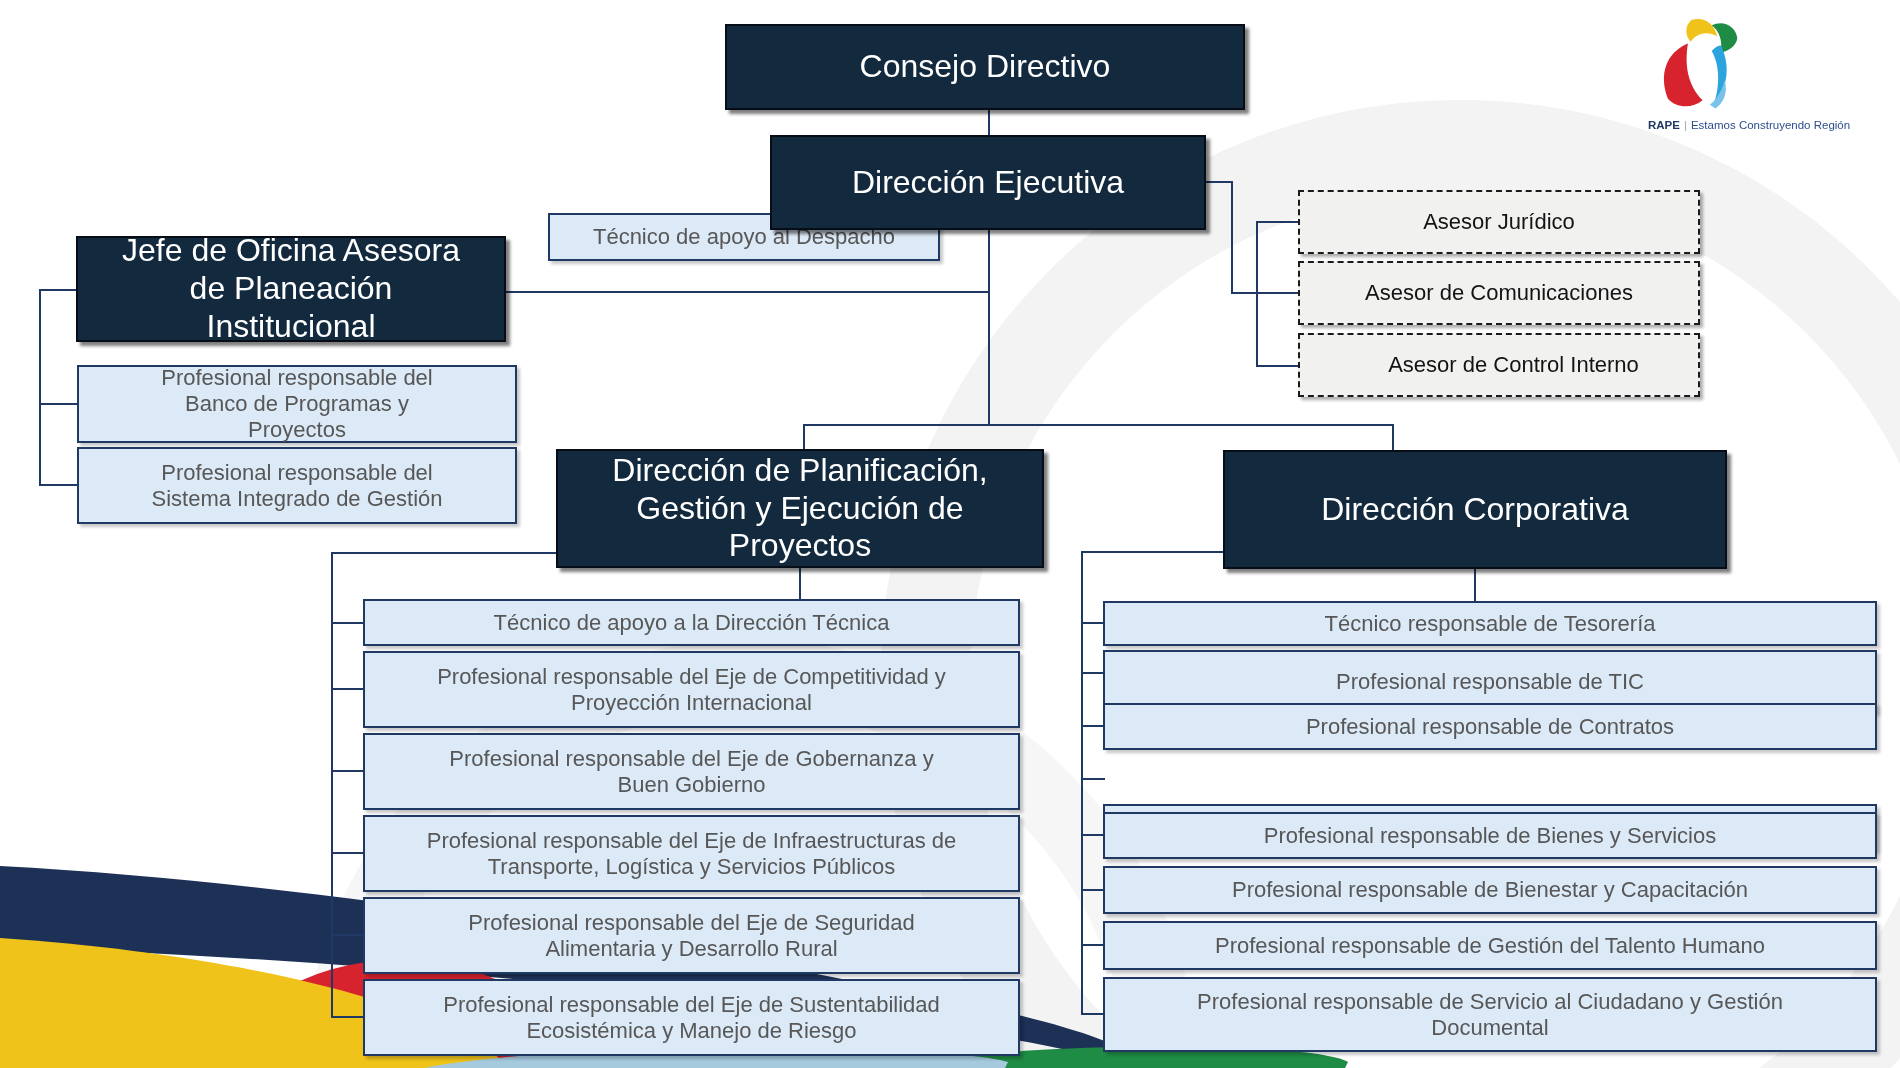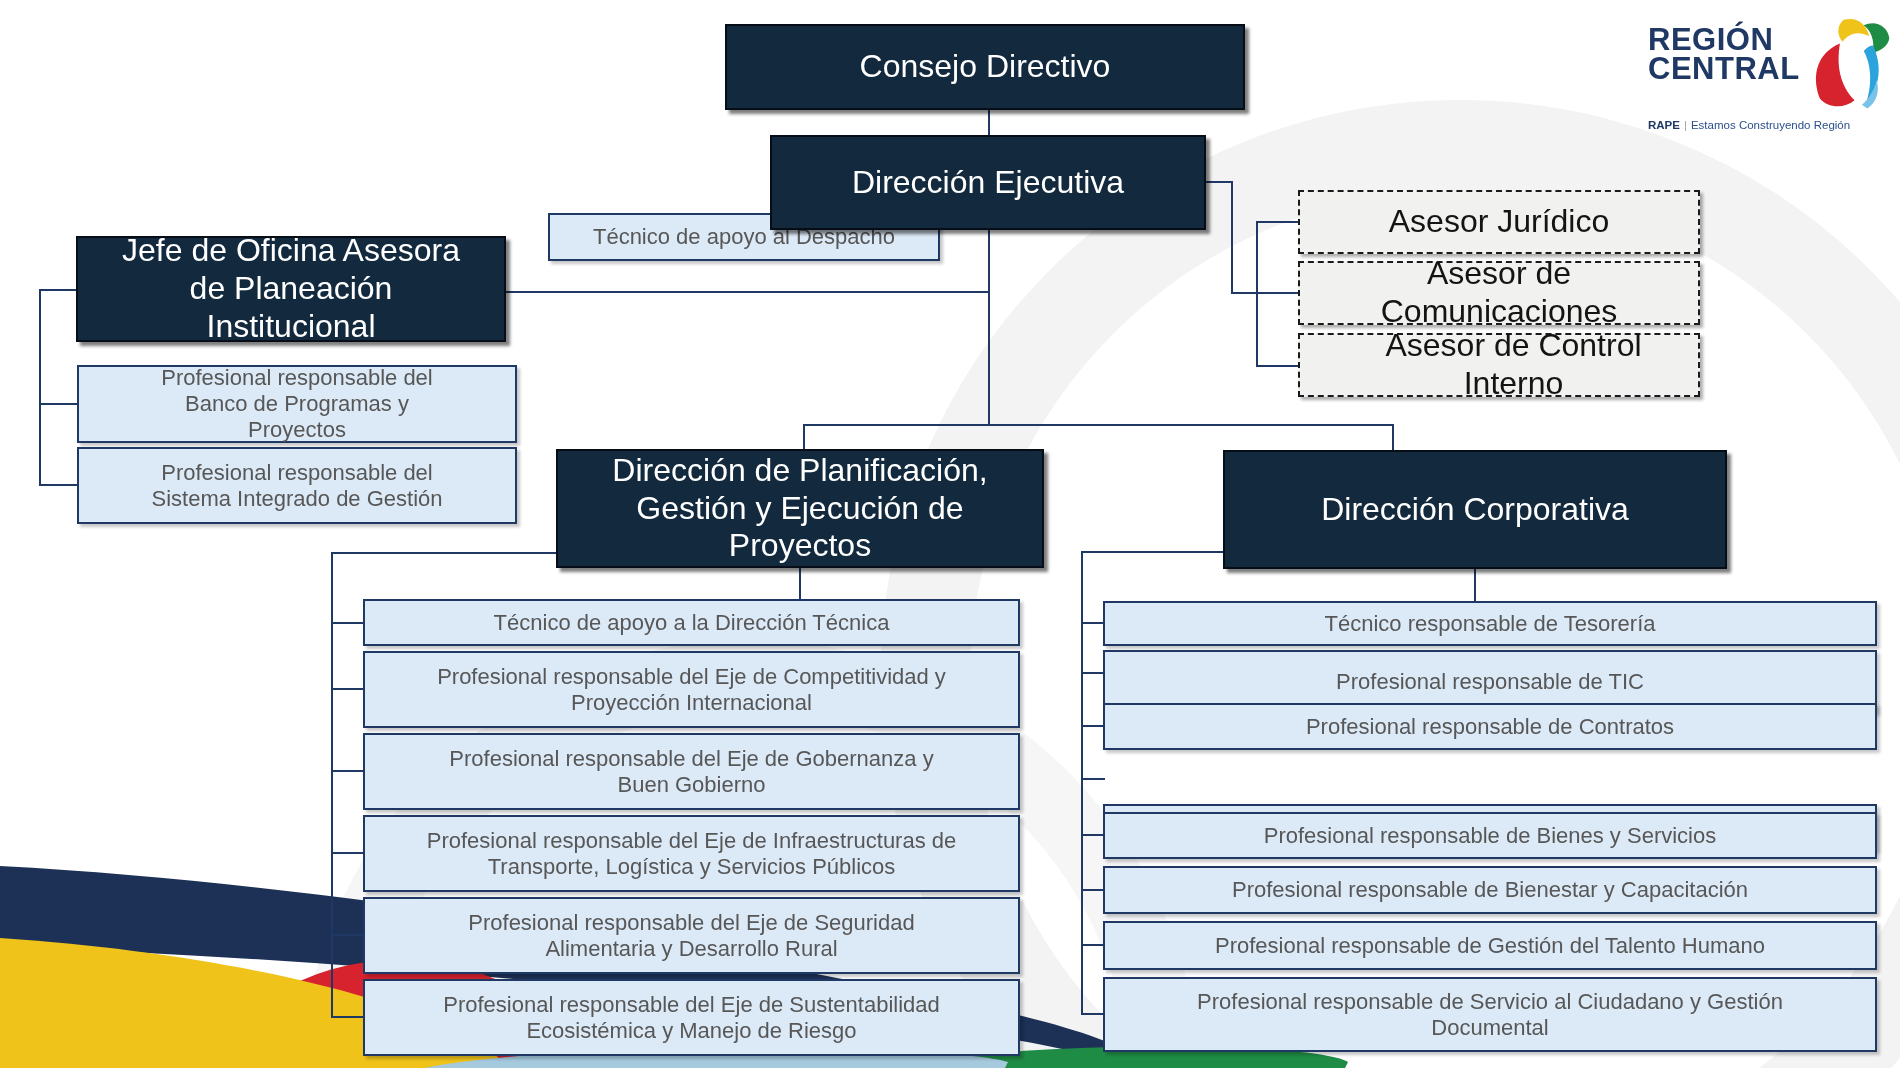--- a/index.html
+++ b/index.html
@@ -20,21 +20,21 @@
   .box-dark{
     background:var(--dark-box);color:var(--text-light);border:2px solid #060d16;
     box-shadow:4px 4px 3px rgba(0,0,0,.5);z-index:4;font-size:32px;padding:2px 18px;
   }
   .box-light{
     background:var(--light-box-bg);color:var(--text-gray);border:2.5px solid var(--light-box-border);
     box-shadow:3px 3px 3px rgba(0,0,0,.22);z-index:3;font-size:22px;padding:2px 14px;
   }
   .box-dashed{
     background:var(--advisor-bg);color:#141414;border:2.5px dashed #1a1a1a;
-    box-shadow:3px 3px 3px rgba(0,0,0,.32);z-index:3;font-size:32px;padding:2px 12px;
+    box-shadow:3px 3px 3px rgba(0,0,0,.32);z-index:3;font-size:22px;padding:2px 12px;
   }
   .hline,.vline{position:absolute;background:var(--connector);z-index:2;}
   .hline{height:2px}
   .vline{width:2px}
   .ring{position:absolute;border-radius:50%;z-index:0;}
   .paint{position:absolute;left:0;top:0;z-index:1;}
   .logo{position:absolute;left:1648px;top:26px;width:260px;z-index:5;}
   .logo-row{display:flex;align-items:flex-start;}
   .logo-text{font-weight:800;font-size:31px;line-height:.93;letter-spacing:.5px;color:var(--logo-navy);}
   .logo-tag{margin-top:5px;font-size:11.5px;color:#2b4e8c;white-space:nowrap;}
@@ -125,24 +125,20 @@
 <div class="box box-light" style="left:1103px;top:650px;width:774px;height:63px;">Profesional responsable de TIC</div>
 <div class="box box-light" style="left:1103px;top:703px;width:774px;height:47px;">Profesional responsable de Contratos</div>
 <div class="box box-light" style="left:1103px;top:756px;width:774px;height:47px;margin-top:48px;">Profesional responsable de Presupuesto</div>
 <div class="box box-light" style="left:1103px;top:812px;width:774px;height:47px;">Profesional responsable de Bienes y Servicios</div>
 <div class="box box-light" style="left:1103px;top:866px;width:774px;height:48px;">Profesional responsable de Bienestar y Capacitación</div>
 <div class="box box-light" style="left:1103px;top:921px;width:774px;height:49px;">Profesional responsable de Gestión del Talento Humano</div>
 <div class="box box-light" style="left:1103px;top:977px;width:774px;height:75px;padding:2px 90px;">Profesional responsable de Servicio al Ciudadano y Gestión Documental</div>
 
 <div class="logo">
   <div class="logo-row">
-    <div class="logo-text">
-      <div>REGIÓN</div>
-      <div>CENTRAL</div>
-    </div>
     <svg width="88" height="96" viewBox="0 0 90 105" style="margin:-8px 0 0 6px;" aria-hidden="true">
       <path fill="var(--paint-yellow)" d="M38,2 C52,-2 63,6 66,20 C55,14 44,16 37,26 C30,18 31,8 38,2 Z"></path>
       <path fill="var(--paint-green)" d="M88,22 C86,8 72,2 60,8 C68,14 72,24 70,38 C80,36 87,30 88,22 Z"></path>
       <path fill="var(--paint-red)" d="M12,88 C2,62 10,38 34,28 C30,52 34,74 50,90 C38,100 20,98 12,88 Z"></path>
       <path fill="#2BA3DC" d="M70,30 C80,50 79,75 62,95 C70,72 68,50 60,36 C64,32 67,30 70,30 Z"></path>
       <path fill="#7AC3E8" d="M58,95 C66,88 72,78 74,68 C78,80 74,92 64,99 Z"></path>
     </svg>
   </div>
   <div class="logo-tag">
     <b>RAPE</b><span class="sep">|</span><span>Estamos Construyendo Región</span>

